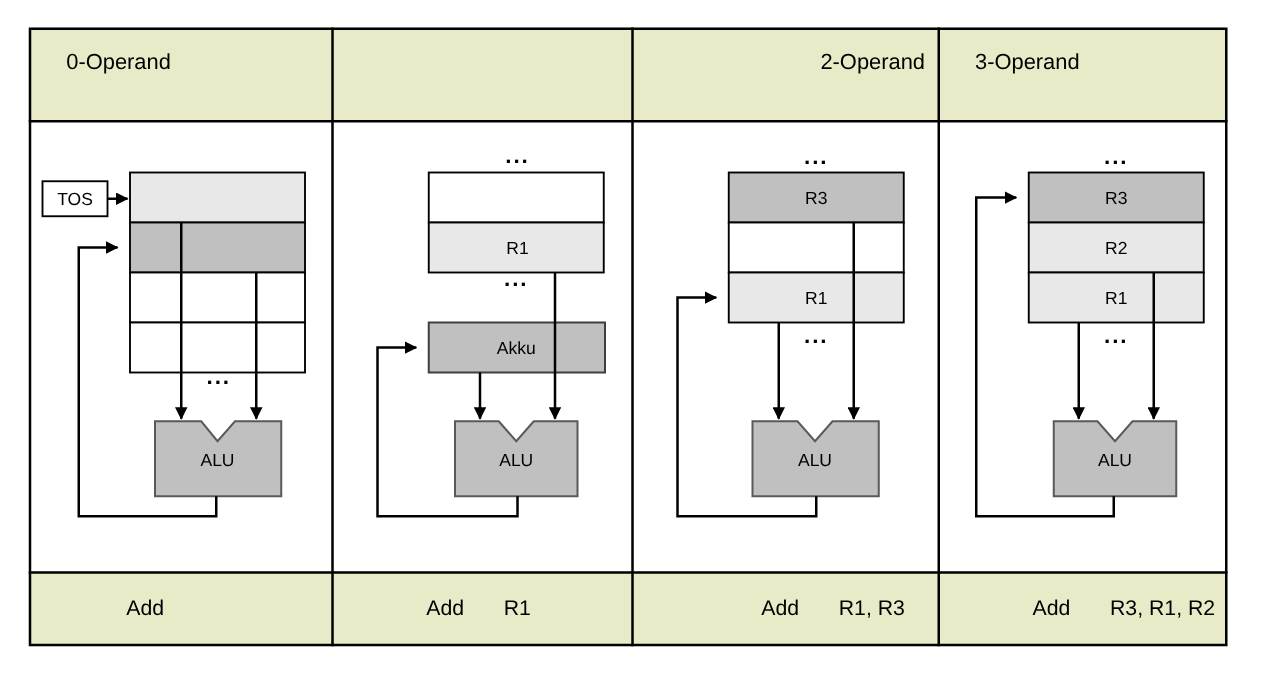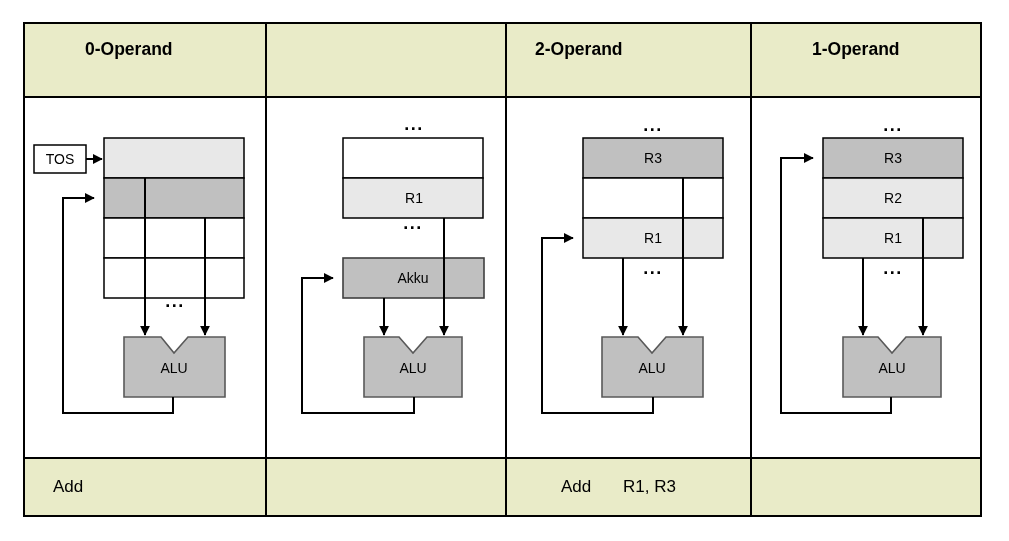--- a/index.html
+++ b/index.html
@@ -5,51 +5,51 @@
   html,body { margin:0; padding:0; background:#ffffff; }
   .canvas {
     position:relative; width:1009px; height:541px; background:#ffffff;
     font-family:"Liberation Sans", sans-serif; overflow:hidden;
   }
   .band { position:absolute; left:23px; width:959px; }
   .vline { position:absolute; top:22px; height:495px; width:2px; background:#000; }
   .hline { position:absolute; left:23px; width:959px; height:2px; background:#000; }
   .outer { position:absolute; left:23px; top:22px; width:959px; height:495px;
            border:2px solid #000; box-sizing:border-box; pointer-events:none; }
-  .hdr { position:absolute; top:36px; width:205px; font-size:17.5px; font-weight:bold;
-         line-height:26px; color:#000;margin-left:32px; }
+  .hdr { position:absolute; top:36px; width:205px; font-size:17.5px; font-weight:normal;
+         line-height:26px; color:#000; }
   .panel { position:absolute; top:96px; height:361px; }
   .instr { position:absolute; top:457px; height:60px; line-height:60px;
            font-size:17px; color:#000; white-space:nowrap; }
-  .instr .mn { display:inline-block; min-width:62px; }
+  .instr .mn { display:inline-block; min-width:62px;margin-left:48px; }
   svg text { font-family:"Liberation Sans", sans-serif; fill:#000; }
   .lbl  { font-size:14px; }
   .dots { font-size:18px; font-weight:bold; letter-spacing:1.5px; }
   .cellstroke { stroke:#000; stroke-width:1.5; }
   .box2 { stroke:#3f3f3f; stroke-width:1.6; }
   .alu  { stroke:#595959; stroke-width:1.6; }
   .dline { stroke:#000; stroke-width:2; fill:none; stroke-linejoin:miter; }
 </style>
 </head>
 <body>
 
 <div class="canvas">
 
   <div class="band" style="top: 22px; height: 74px; background-color: rgb(233, 235, 200);"></div>
   <div class="band" style="top: 457px; height: 60px; background-color: rgb(233, 235, 200);"></div>
 
   <div class="hdr" style="left:53px;">
     <div>0-Operand</div>
   </div>
-  <div class="hdr" style="left:503px;">
+  <div class="hdr" style="left:535px;text-align:right;">
     <div>2-Operand</div>
     <div></div>
   </div>
   <div class="hdr" style="left:780px;">
-    <div>1-Operand</div>
+    <div>3-Operand</div>
     <div></div>
   </div>
 
   <svg class="panel" style="left:23px;" width="242" height="361" viewBox="0 0 242 361">
     <defs>
       <marker id="ah1" markerWidth="5" markerHeight="5" refX="4.6" refY="2.5" orient="auto" markerUnits="strokeWidth">
         <path d="M0,0 L5,2.5 L0,5 z" fill="#000"></path>
       </marker>
     </defs>
     <rect x="81" y="42" width="140" height="40" class="cellstroke" fill="#e8e8e8"></rect>
@@ -124,22 +124,28 @@
     <line x1="113" y1="162" x2="113" y2="239" class="dline" marker-end="url(#ah4)"></line>
     <text x="143" y="178" text-anchor="middle" class="dots">...</text>
     <polygon points="93,241 128,241 142,257 156,241 191,241 191,301 93,301" class="alu" fill="#c0c0c0"></polygon>
     <text x="142" y="277" text-anchor="middle" class="lbl">ALU</text>
     <polyline points="141,301 141,317 31,317 31,62 63,62" class="dline" marker-end="url(#ah4)"></polyline>
   </svg>
 
   <div class="instr" style="left:53px;">
     <span class="mn">Add</span><span></span>
   </div>
+  <div class="instr" style="left:293px;">
+    <span class="mn">Add</span><span>R1</span>
+  </div>
   <div class="instr" style="left:561px;">
     <span class="mn">Add</span><span>R1, R3</span>
+  </div>
+  <div class="instr" style="left:778px;">
+    <span class="mn">Add</span><span>R3, R1, R2</span>
   </div>
 
   <div class="hline" style="top:96px;"></div>
   <div class="hline" style="top:457px;"></div>
   <div class="vline" style="left:265px;"></div>
   <div class="vline" style="left:505px;"></div>
   <div class="vline" style="left:750px;"></div>
   <div class="outer"></div>
 
 </div>

